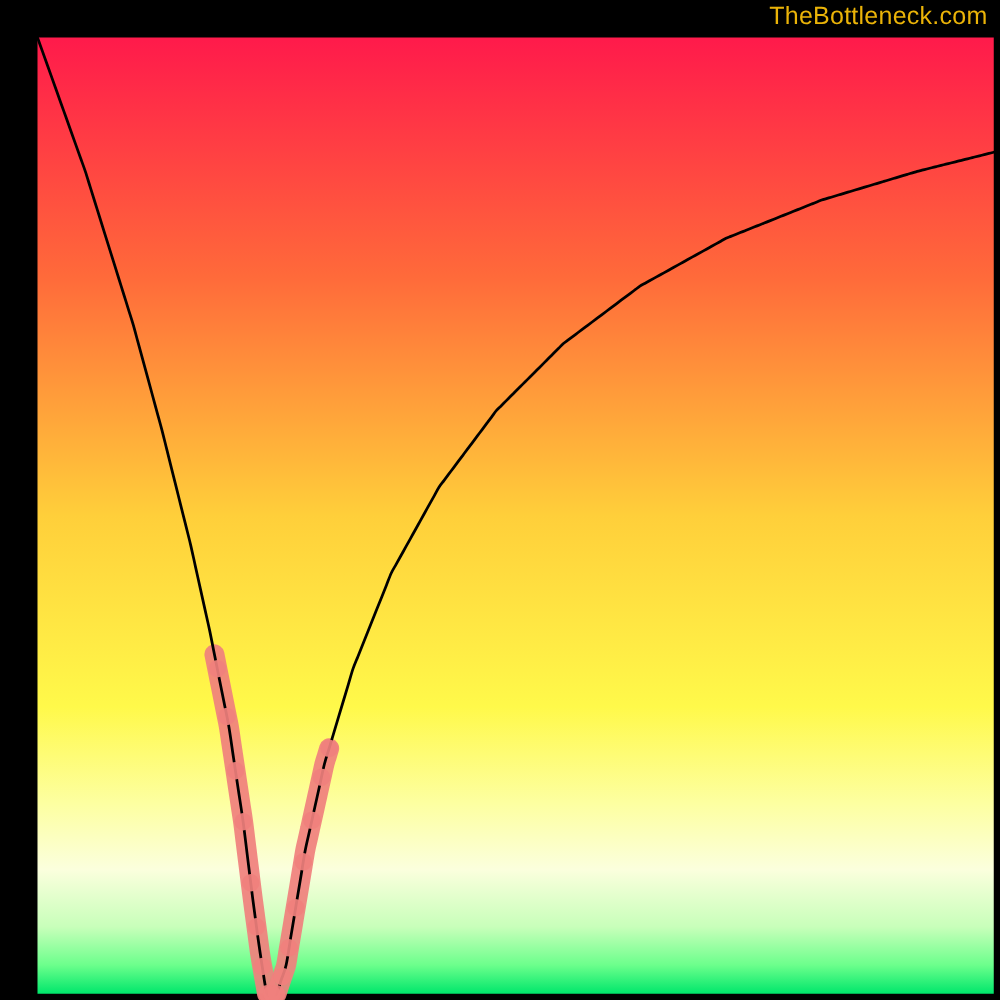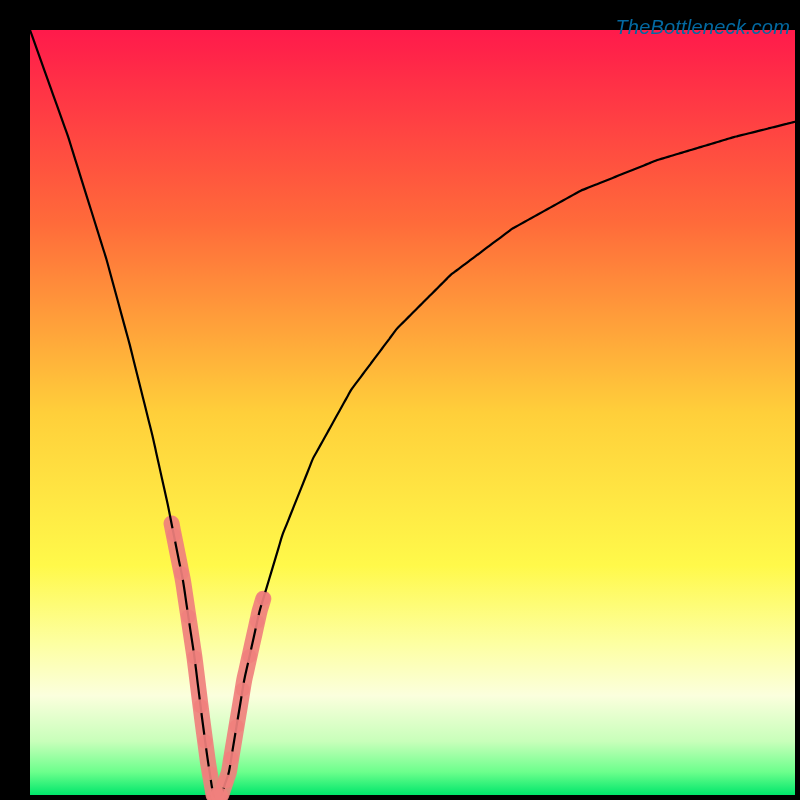--- a/index.html
+++ b/index.html
@@ -13,27 +13,26 @@
   }
   .canvas {
     position: absolute;
     left: 0;
     top: 0;
     width: 800px;
     height: 800px;
   }
   .watermark {
     position: absolute;
-    top: 16px;
+    top: 2px;
     right: 10px;
-    color: #0369a1;
+    color: #eab308;
     font-size: 20px;
     font-weight: 500;
     letter-spacing: 0.2px;
-    font-style: italic;
   }
 </style>
 </head>
 <body>
 
 <svg class="canvas" viewBox="0 0 800 800" xmlns="http://www.w3.org/2000/svg">
   <defs>
     <linearGradient id="bg-grad" x1="0" y1="0" x2="0" y2="1">
         <stop offset="0%" stop-color="#ff1a4b"></stop>
         <stop offset="25%" stop-color="#ff6a3a"></stop>

